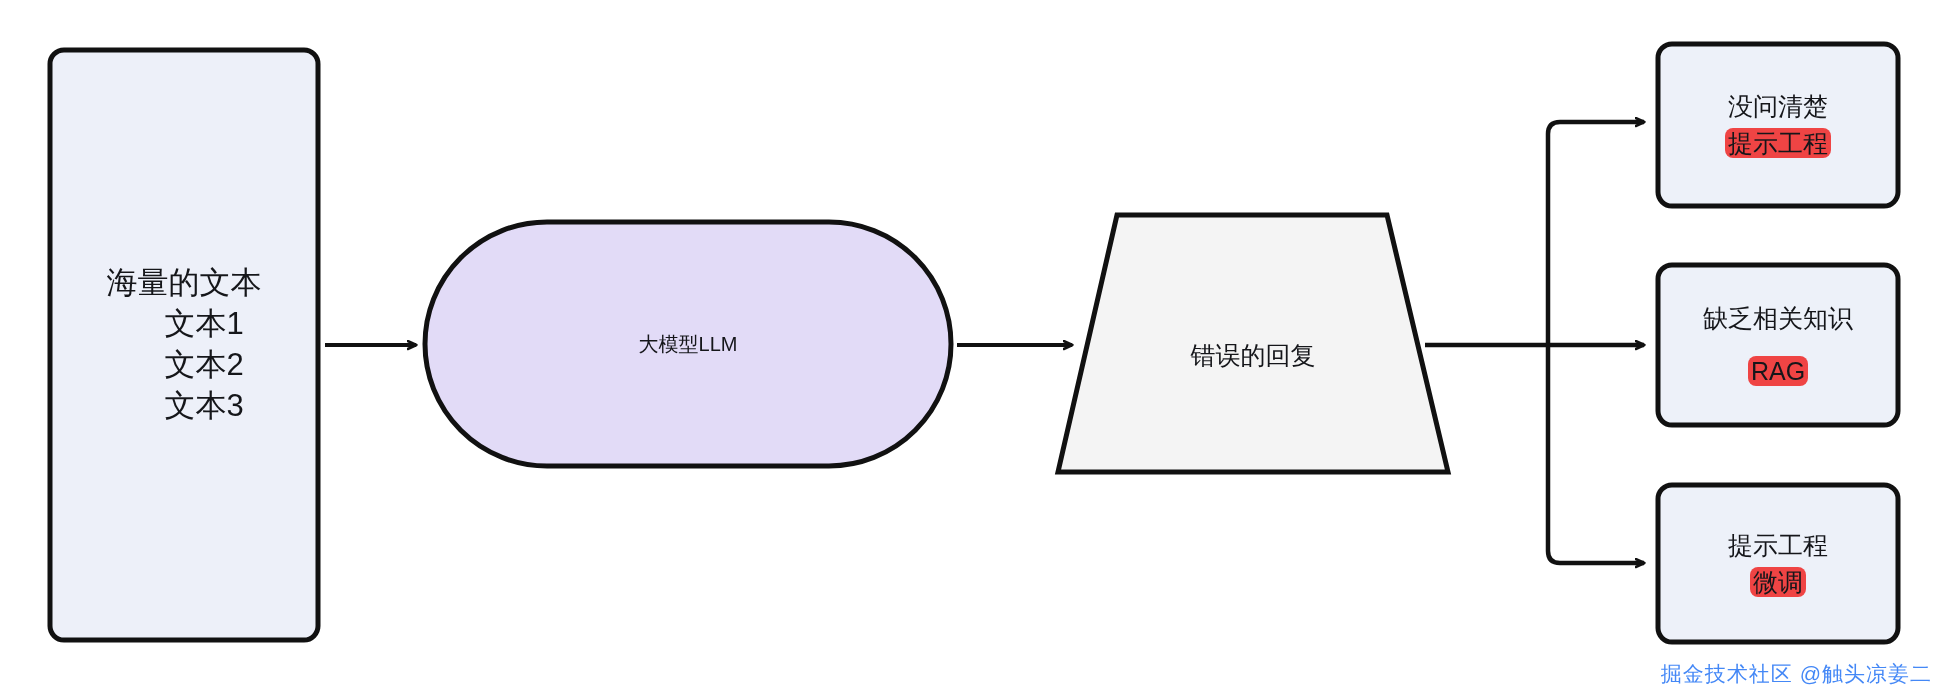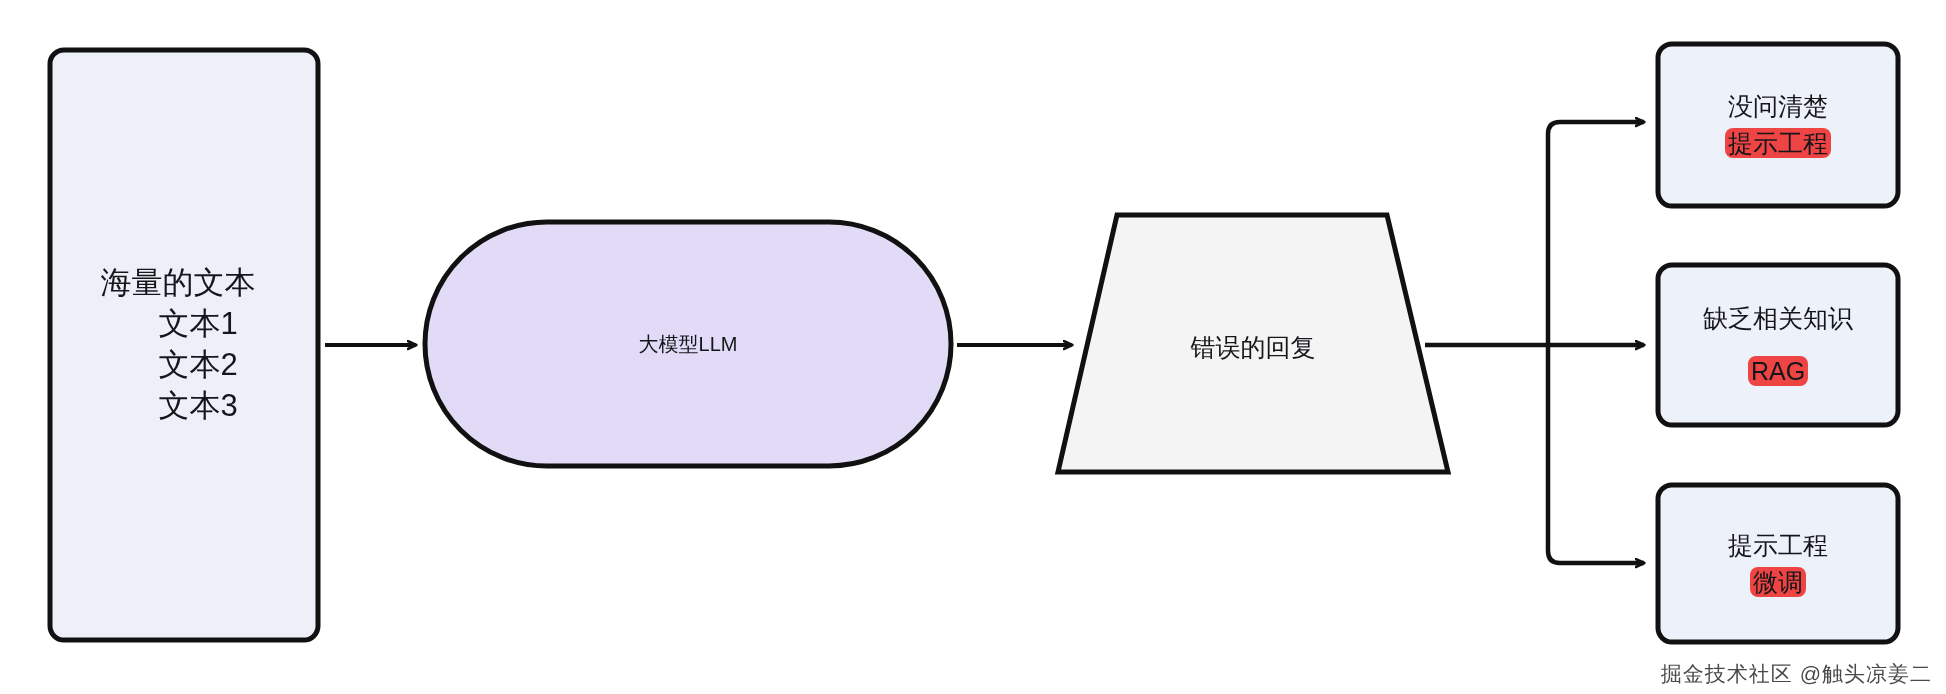--- a/index.html
+++ b/index.html
@@ -30,41 +30,41 @@
     display: flex;
     flex-direction: column;
     align-items: center;
     justify-content: center;
     color: #15161a;
     pointer-events: none;
     line-height: 1.32;
     white-space: nowrap;
   }
   .corpus-text {
-    left: 44px;
+    left: 50px;
     top: 50px;
     width: 268px;
     height: 590px;
     font-size: 31px;
   }
   .corpus-text .l1 { text-indent: 0; }
   .corpus-text .l2,
   .corpus-text .l3,
   .corpus-text .l4 { padding-left: 40px; }
 
   .llm-text {
     left: 425px;
     top: 222px;
     width: 526px;
     height: 244px;
     font-size: 20px;
   }
   .trap-text {
     left: 1058px;
-    top: 218px;
+    top: 226px;
     width: 390px;
     height: 258px;
     font-size: 25px;
   }
   .issue-text {
     width: 240px;
     font-size: 25px;
   }
   .issue-1 { left: 1658px; top: 44px;  height: 162px; }
   .issue-2 { left: 1658px; top: 265px; height: 160px; gap: 16px; }
@@ -75,21 +75,21 @@
     padding: 1px 3px;
     border-radius: 8px;
   }
   .row2 { margin-top: 4px; }
 
   .watermark {
     position: absolute;
     right: 14px;
     bottom: 6px;
     font-size: 21px;
-    color: #404040;
+    color: #3b82f6;
     letter-spacing: 1px;
     white-space: nowrap;
     opacity: 0.95;
   }
 </style>
 </head>
 <body>
 
 <div id="stage">
 

